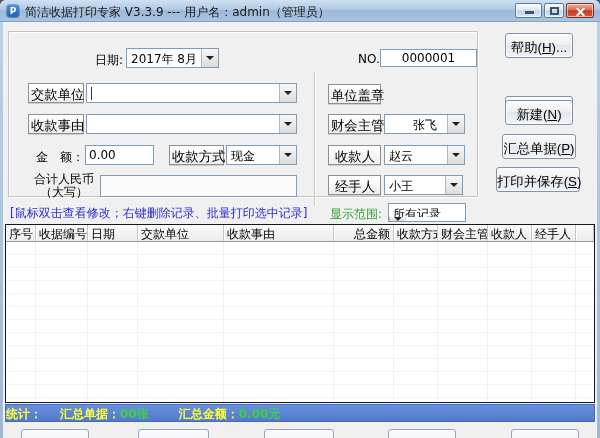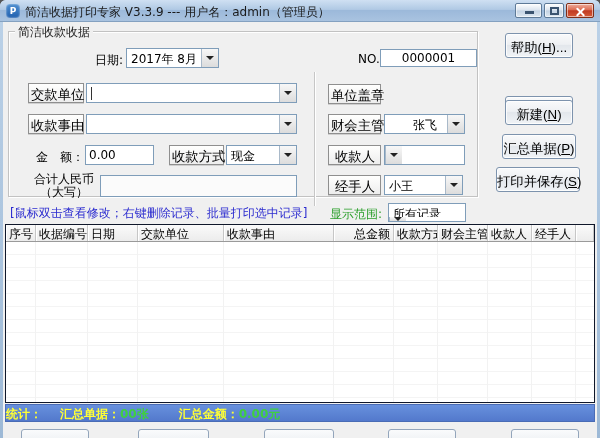--- a/index.html
+++ b/index.html
@@ -124,21 +124,20 @@
             <i></i>
             <i></i>
           </span>
         </div>
     </div>
   </div>
 
   <div class="client">
 
     <div class="groupbox">
-      <div class="legend">简洁收款收据</div>
       <div class="vdivider"></div>
 
       <div class="lbl" style="left:62px; top:20px; width:52px; text-align:right;">日期:</div>
       <div class="field combo" style="left:117px; top:16px; width:93px; height:20px;">
         <span class="cv">2017年 8月 4日</span>
         <span class="dd">
             <span class="arrow"></span>
           </span>
       </div>
 
@@ -183,20 +182,21 @@
       <button class="formbtn" style="left:319px; top:82px; width:53px;">财会主管</button>
       <div class="field combo" style="left:375px; top:82px; width:81px; height:20px;padding-left:24px;">
         <span class="cv">张飞</span>
         <span class="dd">
             <span class="arrow"></span>
           </span>
       </div>
 
       <button class="formbtn" style="left:319px; top:113px; width:53px;">收款人</button>
       <div class="field combo" style="left:375px; top:113px; width:81px; height:20px;">
+        <span class="cv">赵云</span>
         <span class="dd">
             <span class="arrow"></span>
           </span>
       </div>
 
       <button class="formbtn" style="left:319px; top:143px; width:53px;">经手人</button>
       <div class="field combo" style="left:375px; top:143px; width:79px; height:20px;">
         <span class="cv">小王</span>
         <span class="dd">
             <span class="arrow"></span>

